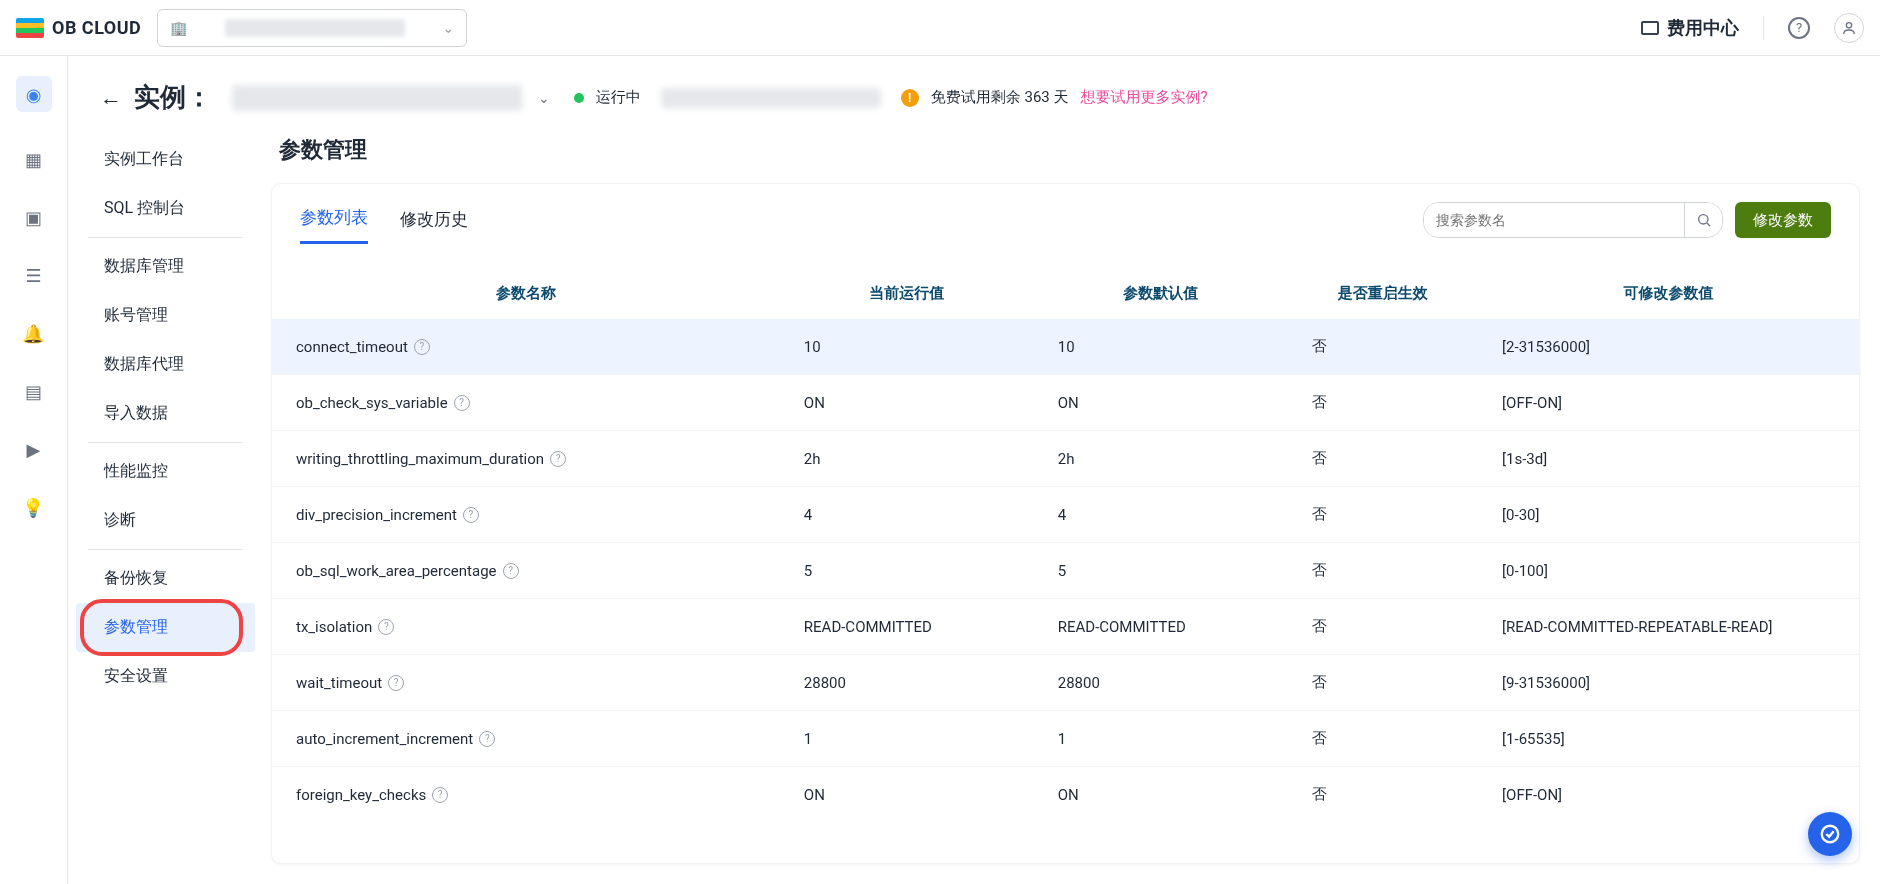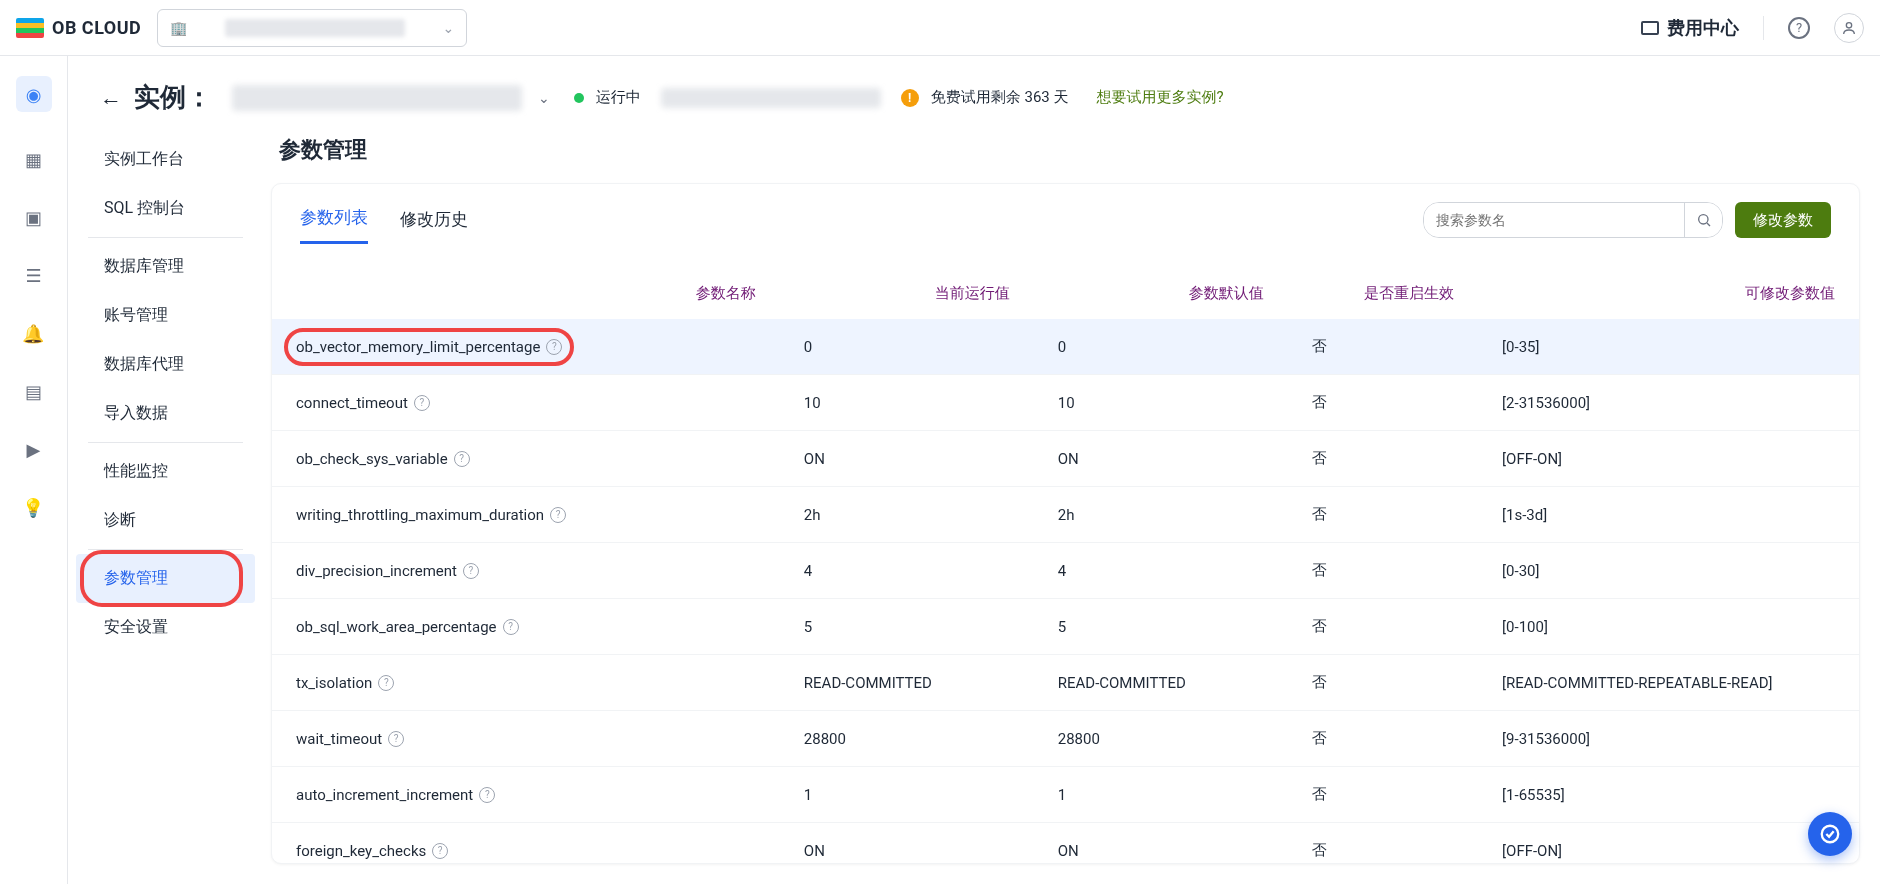--- a/index.html
+++ b/index.html
@@ -23,41 +23,41 @@
 .header { padding: 24px 40px 12px 32px; display: flex; align-items: center; gap: 12px; }
 .back-arrow { font-size: 22px; cursor: pointer; }
 .header h1 { font-size: 26px; font-weight: 700; }
 .header .blur2 { width: 290px; height: 26px; background: #e5e7eb; border-radius: 4px; filter: blur(3px); margin-left: 8px; }
 .chevron-down { font-size: 14px; color: #6b7280; margin-left: 4px; }
 .status-dot { width: 10px; height: 10px; background: #22c55e; border-radius: 50%; display: inline-block; margin-left: 12px; }
 .status-text { font-size: 15px; }
 .blur3 { width: 220px; height: 20px; background: #e5e7eb; border-radius: 4px; filter: blur(3px); margin-left: 8px; }
 .warn-dot { width: 18px; height: 18px; background: #f59e0b; border-radius: 50%; display: inline-flex; align-items: center; justify-content: center; color: #fff; font-size: 12px; font-weight: bold; margin-left: 8px; }
 .trial-text { font-size: 15px; }
-.trial-link { color: #4d7c0f; margin-left: 16px; font-size: 15px; cursor: pointer; }
+.trial-link { color: #ec4899; font-size: 15px; cursor: pointer; }
 .body-row { display: flex; flex: 1; overflow: hidden; }
 .sidebar { width: 195px; padding: 8px 0; }
 .sidebar .item { padding: 14px 28px; font-size: 16px; cursor: pointer; border-radius: 4px; margin: 0 8px; }
 .sidebar .item.active { background: #e8f0fe; color: #2563eb; }
 .sidebar .divider { height: 1px; background: #e5e7eb; margin: 4px 20px; }
 .highlight-ring-1 { position: relative; }
 .highlight-ring-1::after { content: ""; position: absolute; left: 4px; top: -4px; right: 12px; bottom: -4px; border: 4px solid #ef4444; border-radius: 22px; pointer-events: none; }
 .content { flex: 1; padding: 0 20px 20px 8px; overflow: hidden; display: flex; flex-direction: column; }
 .page-title { font-size: 22px; font-weight: 700; margin: 8px 0 18px 8px; }
 .card { background: #fff; border-radius: 10px; box-shadow: 0 1px 3px rgba(0,0,0,0.05); border: 1px solid #f1f3f5; flex: 1; display: flex; flex-direction: column; overflow: hidden; gap: 20px; }
 .tabs-row { display: flex; align-items: center; padding: 18px 28px 0 28px; }
 .tab { font-size: 17px; margin-right: 32px; padding-bottom: 12px; cursor: pointer; }
 .tab.active { color: #2563eb; border-bottom: 3px solid #2563eb; font-weight: 500; }
 .tabs-right { margin-left: auto; display: flex; gap: 12px; align-items: center; margin-bottom: 10px; }
 .search-wrap { display: flex; border: 1px solid #d1d5db; border-radius: 16px; overflow: hidden; height: 36px; }
 .search-input { border: none; padding: 0 12px; font-size: 14px; outline: none; width: 260px; }
 .search-btn { width: 38px; border-left: 1px solid #d1d5db; background: #fff; display: flex; align-items: center; justify-content: center; cursor: pointer; color: #6b7280; }
 .primary-btn { background: #4d7c0f; color: #fff; border: none; border-radius: 6px; height: 36px; padding: 0 18px; font-size: 15px; cursor: pointer; }
 .table { width: 100%; border-collapse: collapse; }
-.table th { text-align: right; font-weight: 400; color: #701a75; font-size: 15px; padding: 16px 24px; background: #fff; }
+.table th { text-align: center; font-weight: 700; color: #0c4a6e; font-size: 15px; padding: 16px 24px; background: #fff; }
 .table td { padding: 18px 24px; font-size: 15px; border-top: 1px solid #f1f3f5; }
 .table tbody tr:first-child { background: #eef4ff; }
 .table tbody tr:first-child td { border-top: none; }
 .param-name-cell { display: inline-flex; align-items: center; gap: 6px; }
 .info-icon { width: 16px; height: 16px; border: 1px solid #9ca3af; border-radius: 50%; display: inline-flex; align-items: center; justify-content: center; font-size: 10px; color: #9ca3af; }
 .highlight-ring-2 { position: relative; }
 .highlight-ring-2::after { content: ""; position: absolute; left: -12px; top: -10px; right: -12px; bottom: -10px; border: 4px solid #ef4444; border-radius: 20px; pointer-events: none; }
 .table-scroll { overflow-y: auto; flex: 1; }
 .fab { position: fixed; right: 28px; bottom: 28px; width: 44px; height: 44px; background: #2563eb; border-radius: 50%; display: flex; align-items: center; justify-content: center; color: #fff; font-size: 22px; box-shadow: 0 4px 12px rgba(37,99,235,0.4); cursor: pointer; }
 .top-divider { width: 1px; height: 24px; background: #e5e7eb; }
@@ -123,20 +123,21 @@
         <div class="item">SQL 控制台</div>
         <div class="divider"></div>
         <div class="item">数据库管理</div>
         <div class="item">账号管理</div>
         <div class="item">数据库代理</div>
         <div class="item">导入数据</div>
         <div class="divider"></div>
         <div class="item">性能监控</div>
         <div class="item">诊断</div>
         <div class="divider"></div>
+        <div class="item">备份恢复</div>
         <div class="item active highlight-ring-1">参数管理</div>
         <div class="item">安全设置</div>
       </div>
 
       <div class="content">
         <div class="page-title">参数管理</div>
         <div class="card">
           <div class="tabs-row">
             <div class="tab active">参数列表</div>
             <div class="tab">修改历史</div>
@@ -159,30 +160,20 @@
                 <tr>
                   <th style="width:32%">参数名称</th>
                   <th style="width:16%">当前运行值</th>
                   <th style="width:16%">参数默认值</th>
                   <th style="width:12%">是否重启生效</th>
                   <th>可修改参数值</th>
                 </tr>
               </thead>
               <tbody id="param-tbody">
                   <tr>
-                    <td><span class="param-name-cell highlight-ring-2">
-                        <span>ob_vector_memory_limit_percentage</span>
-                        <span class="info-icon">?</span>
-                      </span></td>
-                    <td>0</td>
-                    <td>0</td>
-                    <td>否</td>
-                    <td>[0-35]</td>
-                  </tr>
-                  <tr>
                     <td><span class="param-name-cell">
                         <span>connect_timeout</span>
                         <span class="info-icon">?</span>
                       </span></td>
                     <td>10</td>
                     <td>10</td>
                     <td>否</td>
                     <td>[2-31536000]</td>
                   </tr>
                   <tr>

